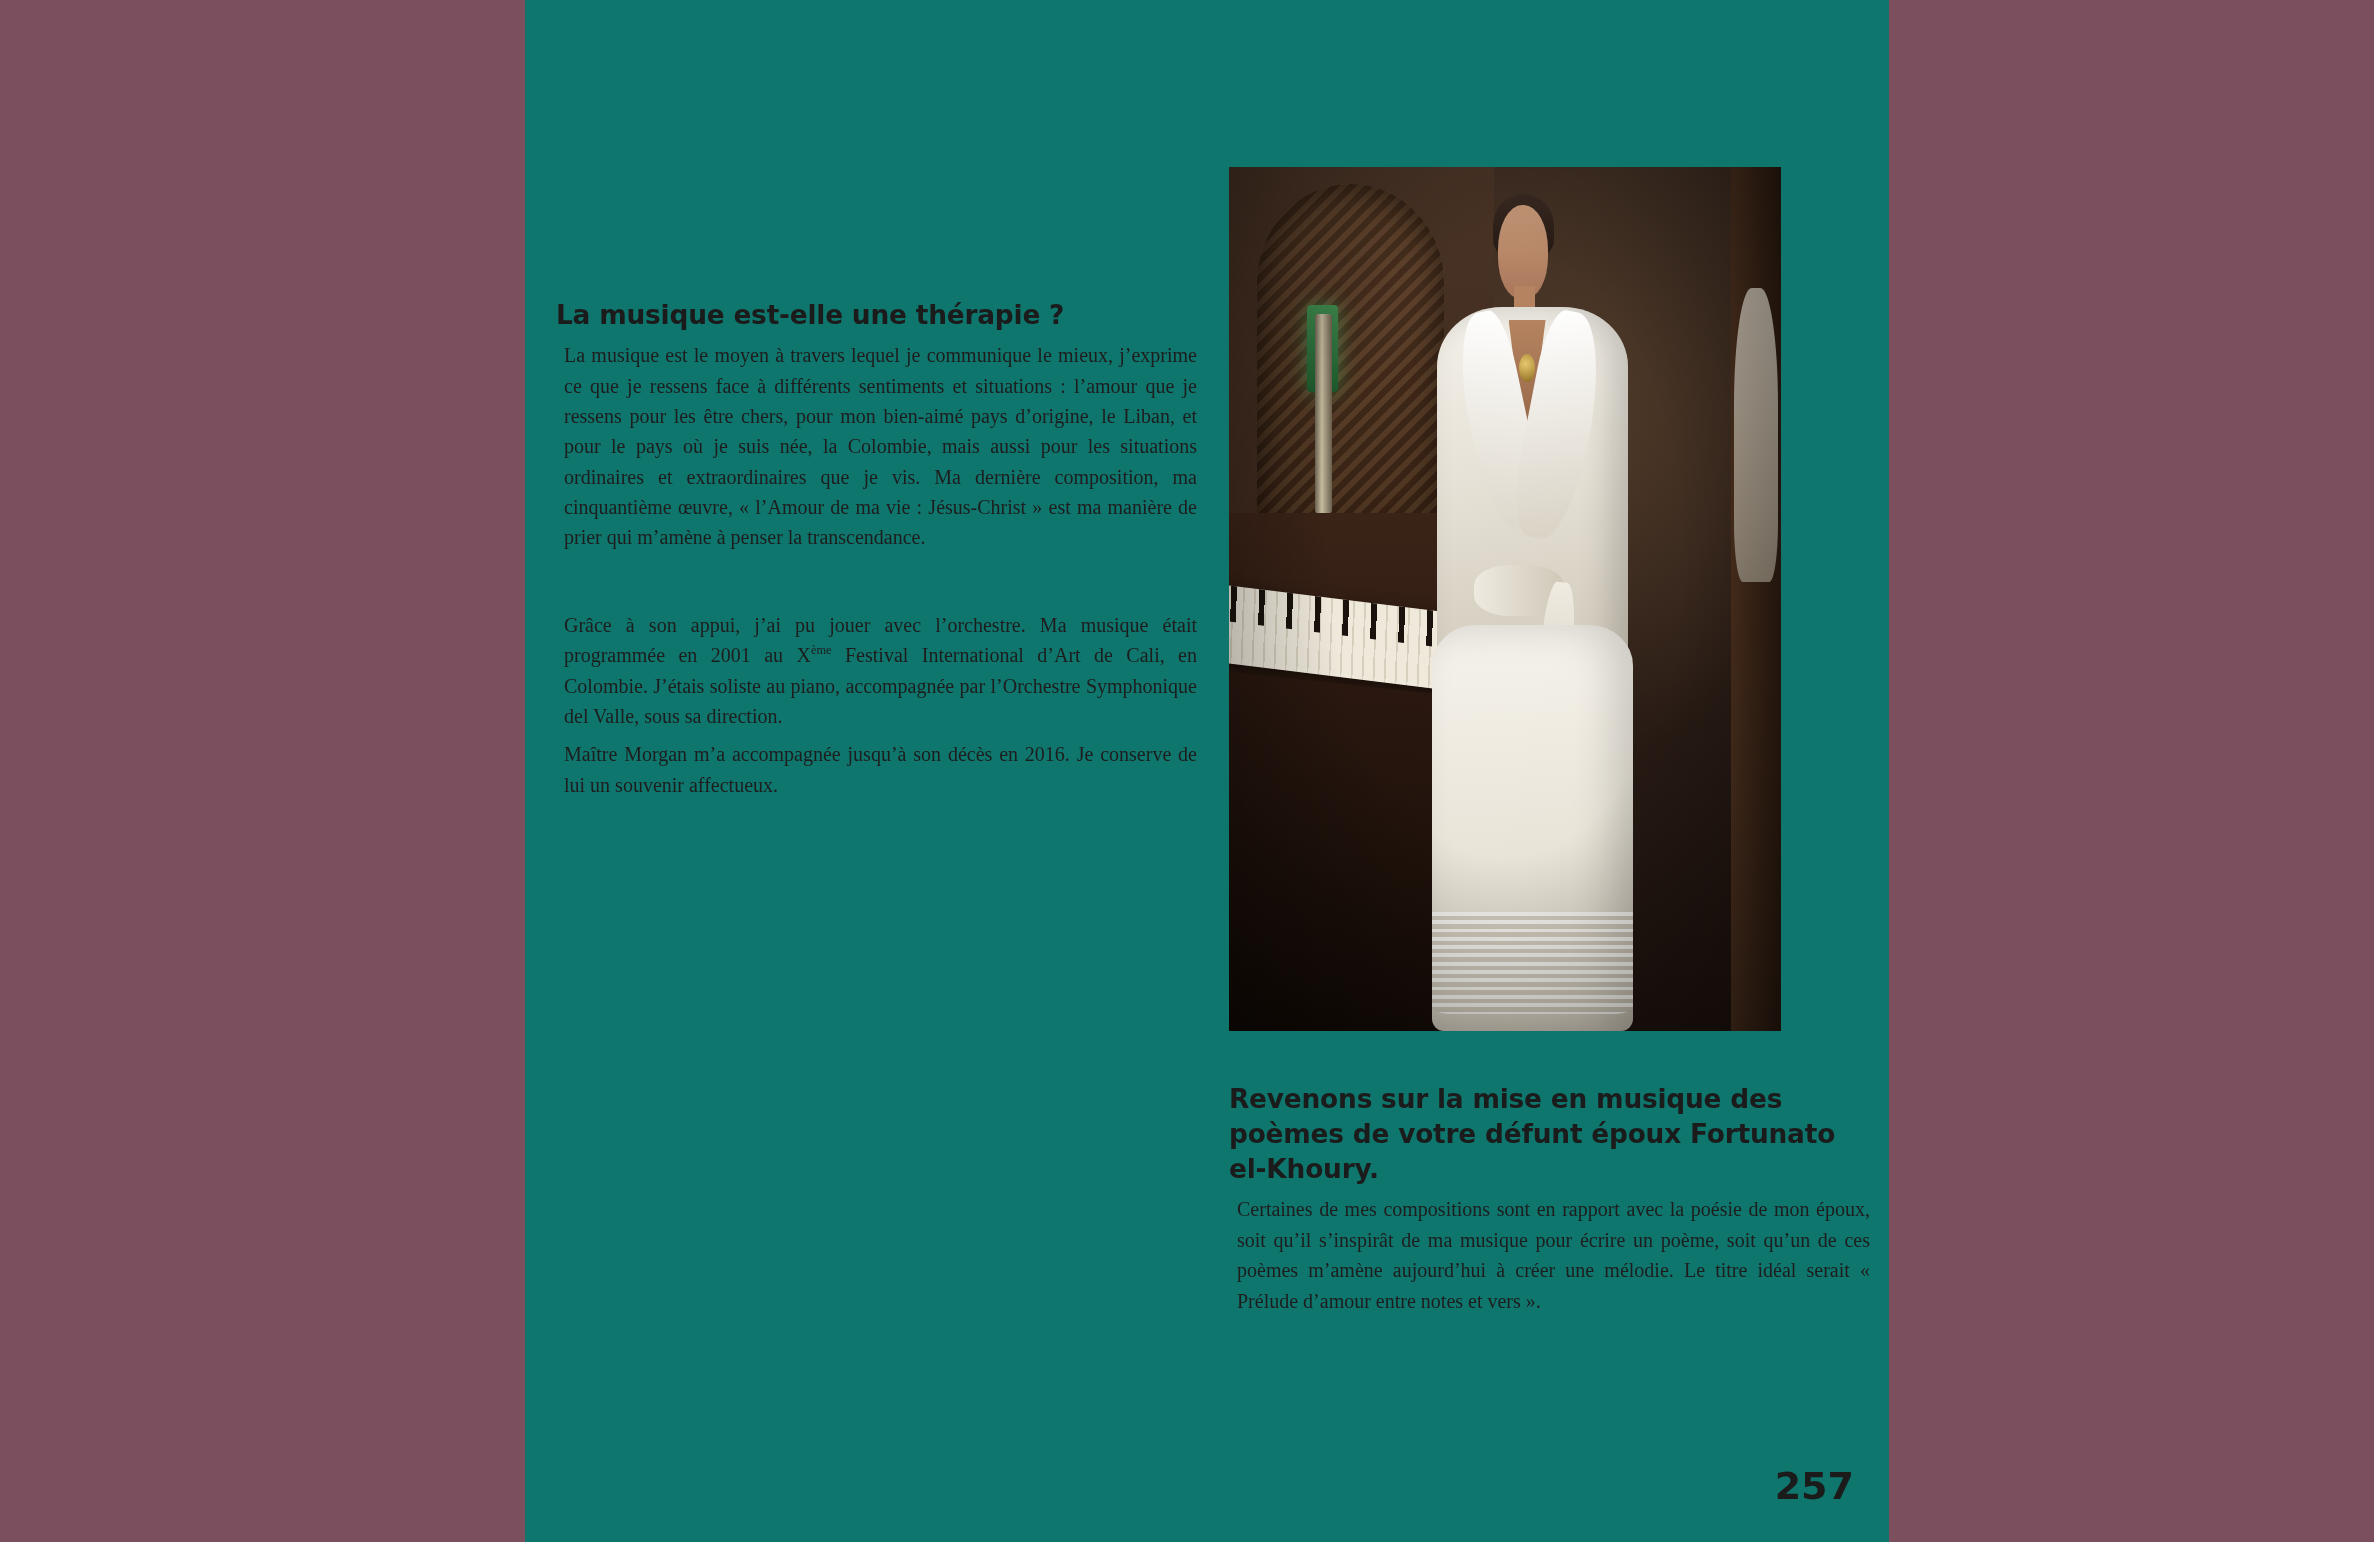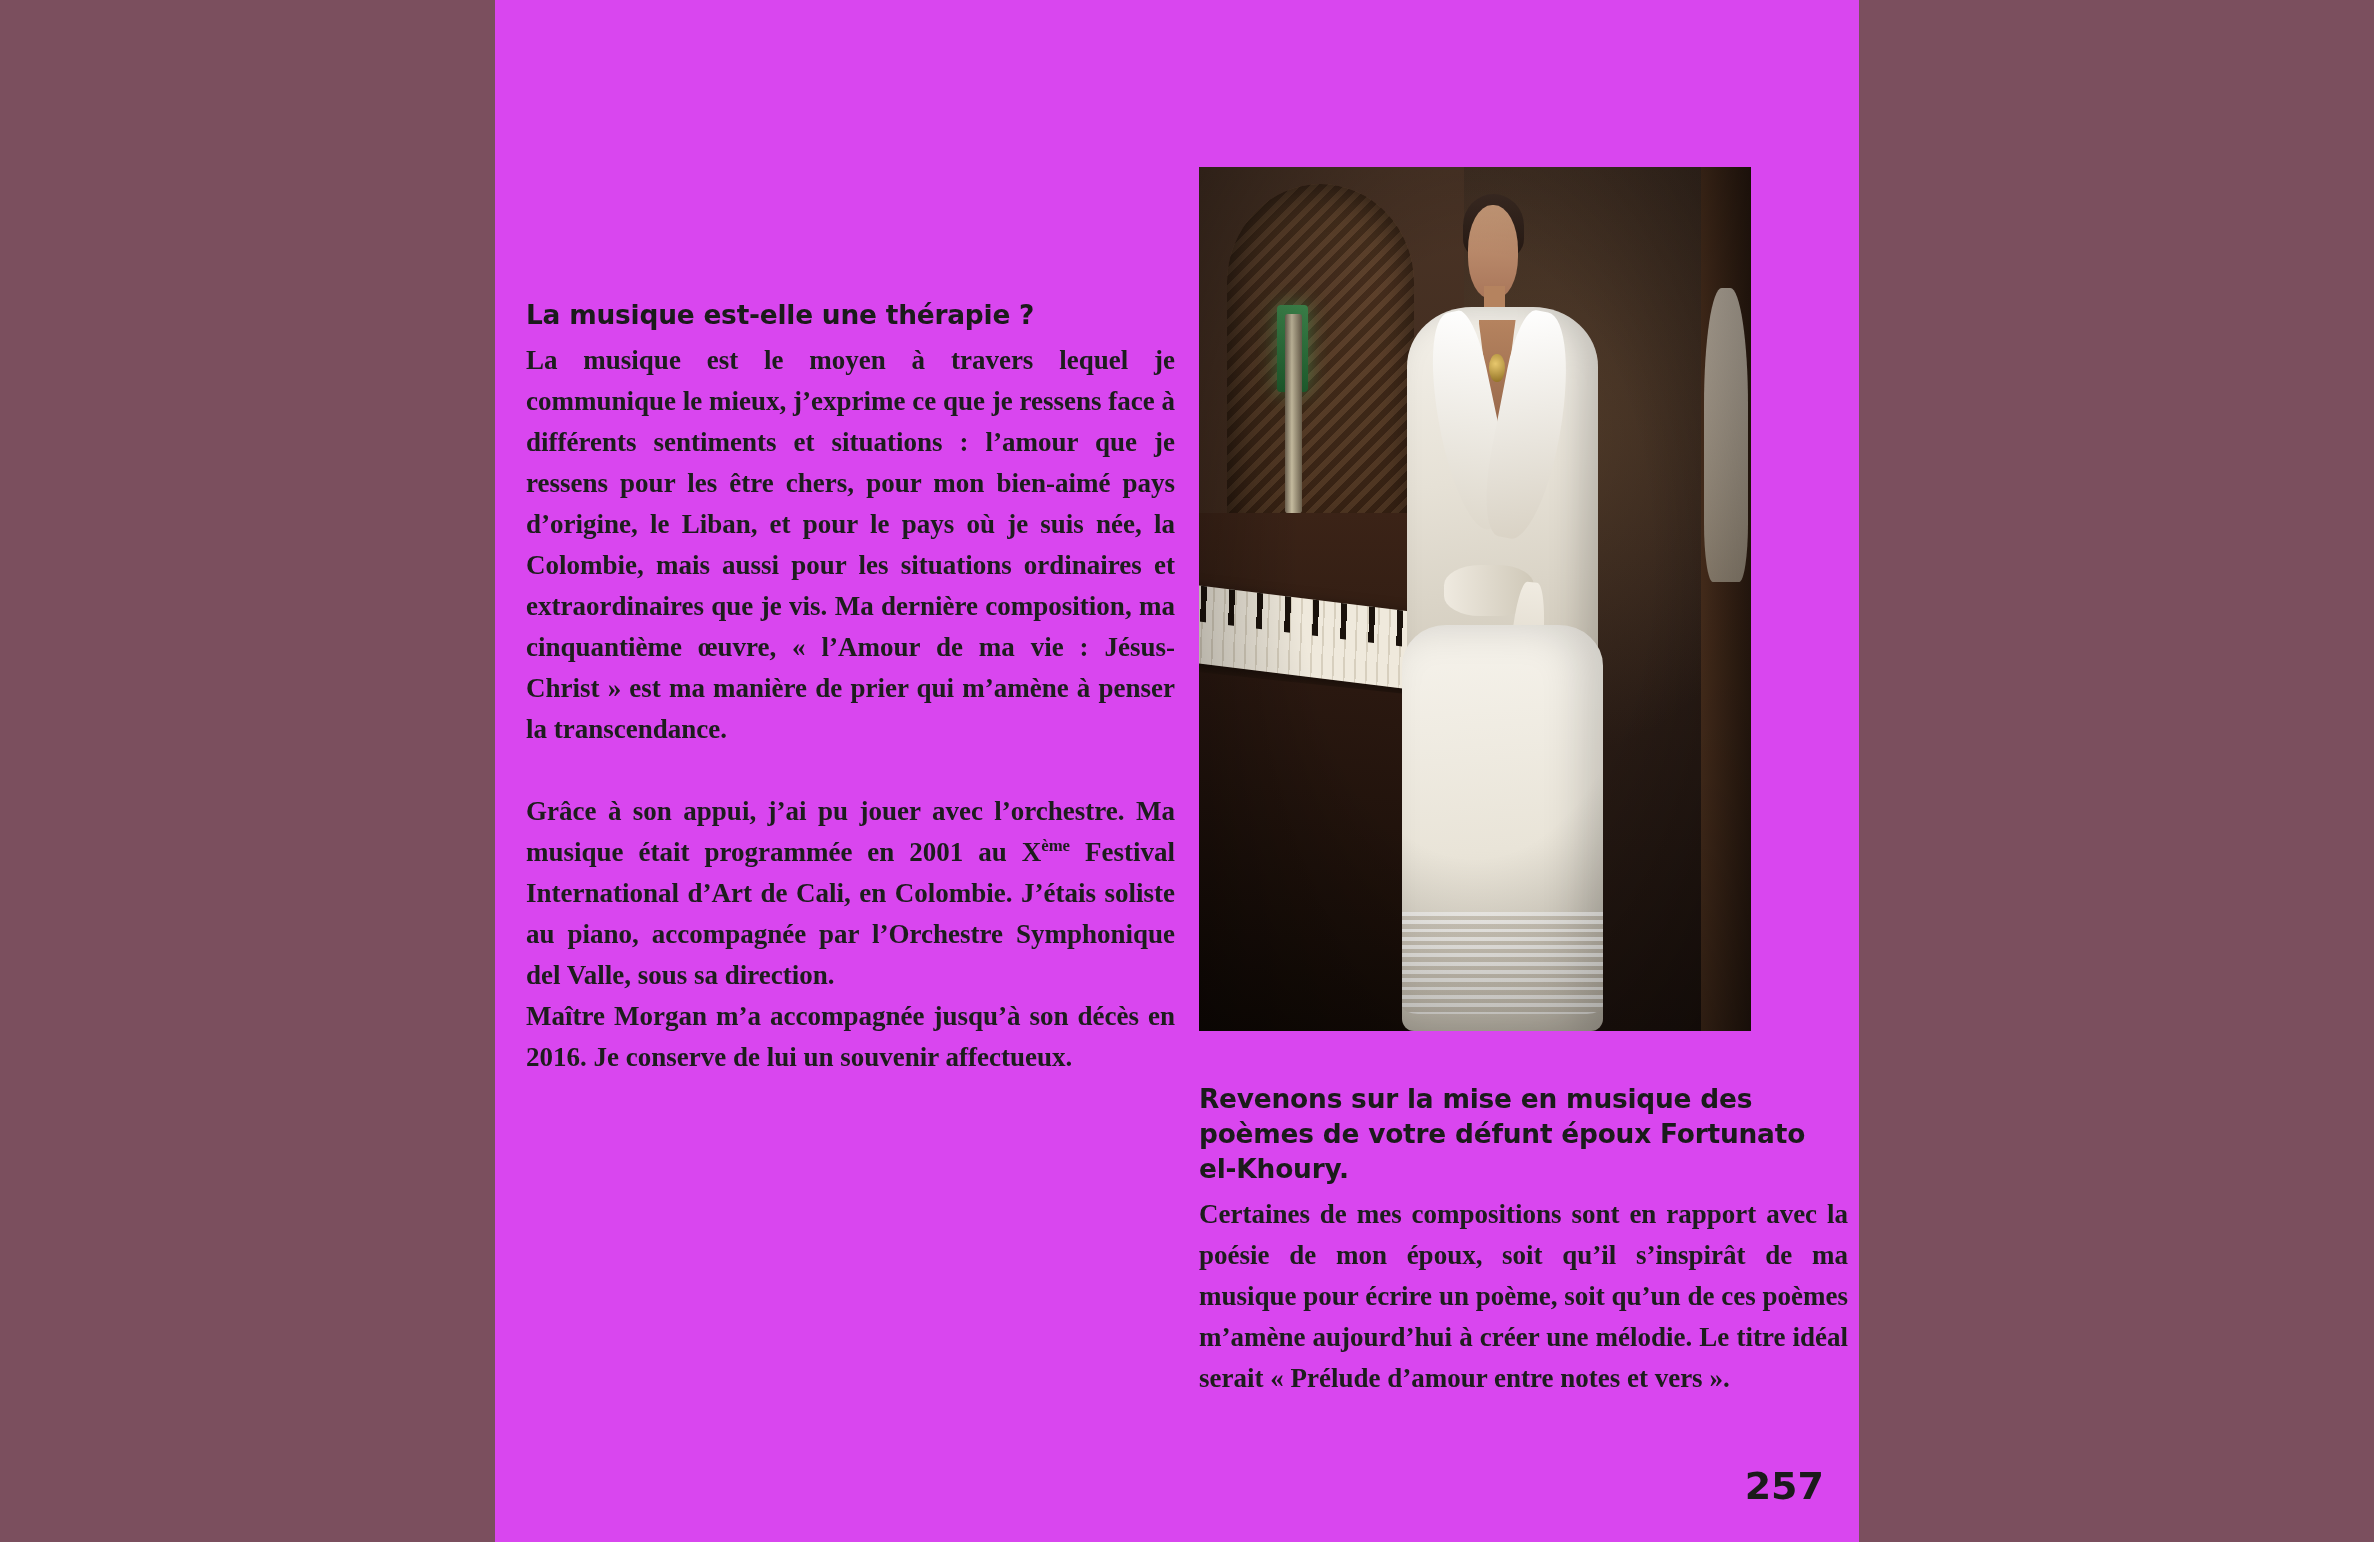--- a/index.html
+++ b/index.html
@@ -15,25 +15,25 @@
   }
   .viewer {
     position: relative;
     width: 2375px;
     height: 1543px;
     background: #7b4f5e;
   }
   
   .page-sheet {
     position: absolute;
-    left: 495px;
+    left: 525px;
     top: 0;
     width: 1364px;
     height: 1543px;
-    background: #d946ef;
+    background: #0f766e;
   }
   .page-inner {
     position: absolute;
     left: 0;
     top: 0;
     width: 1364px;
     height: 1543px;
   }
   
   .col-left {
@@ -61,28 +61,27 @@
     font-family: "DejaVu Sans", sans-serif;
     font-weight: bold;
     font-size: 26.4px;
     line-height: 1.33;
     color: #1b1b1b;
     margin: 0 0 7.4px 0;
     letter-spacing: -0.2px;
   }
   p.body {
     font-family: "Liberation Serif", serif;
-    font-size: 27px;
+    font-size: 20px;
     line-height: 1.52;
     color: #1d1d1d;
-    margin: 0;
+    margin: 8px;
     text-align: justify;
     text-justify: inter-word;
     hyphens: auto;
-    font-weight: bold;
   }
   p.body + p.body { margin-top: 0; }
   .block-gap { height: 41px; }
   sup.ordinal {
     font-size: 0.62em;
     vertical-align: super;
     line-height: 0;
   }
   
   .folio {

